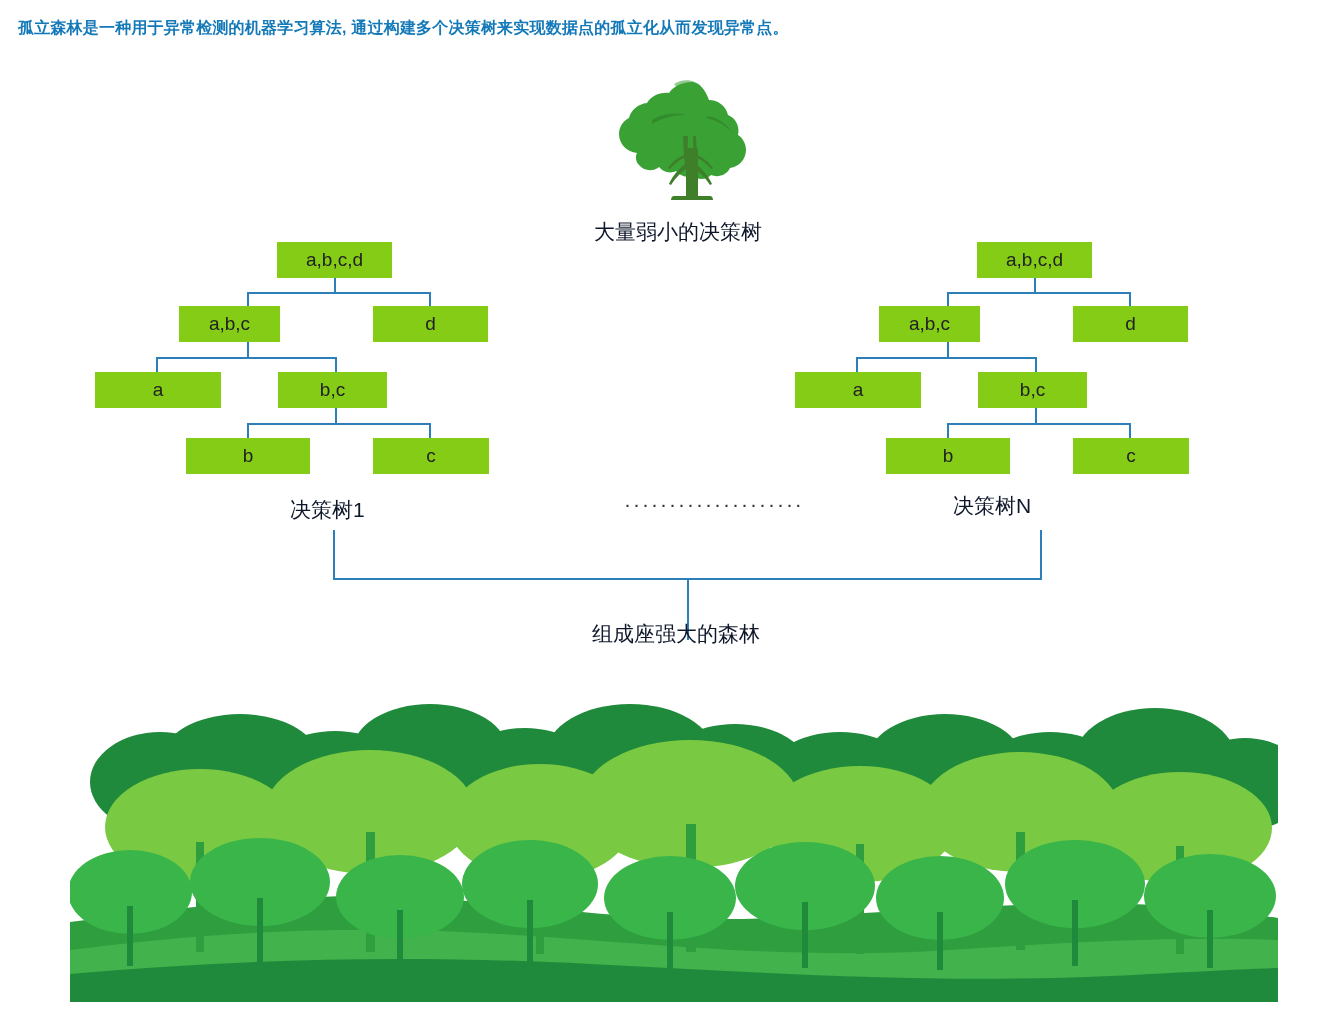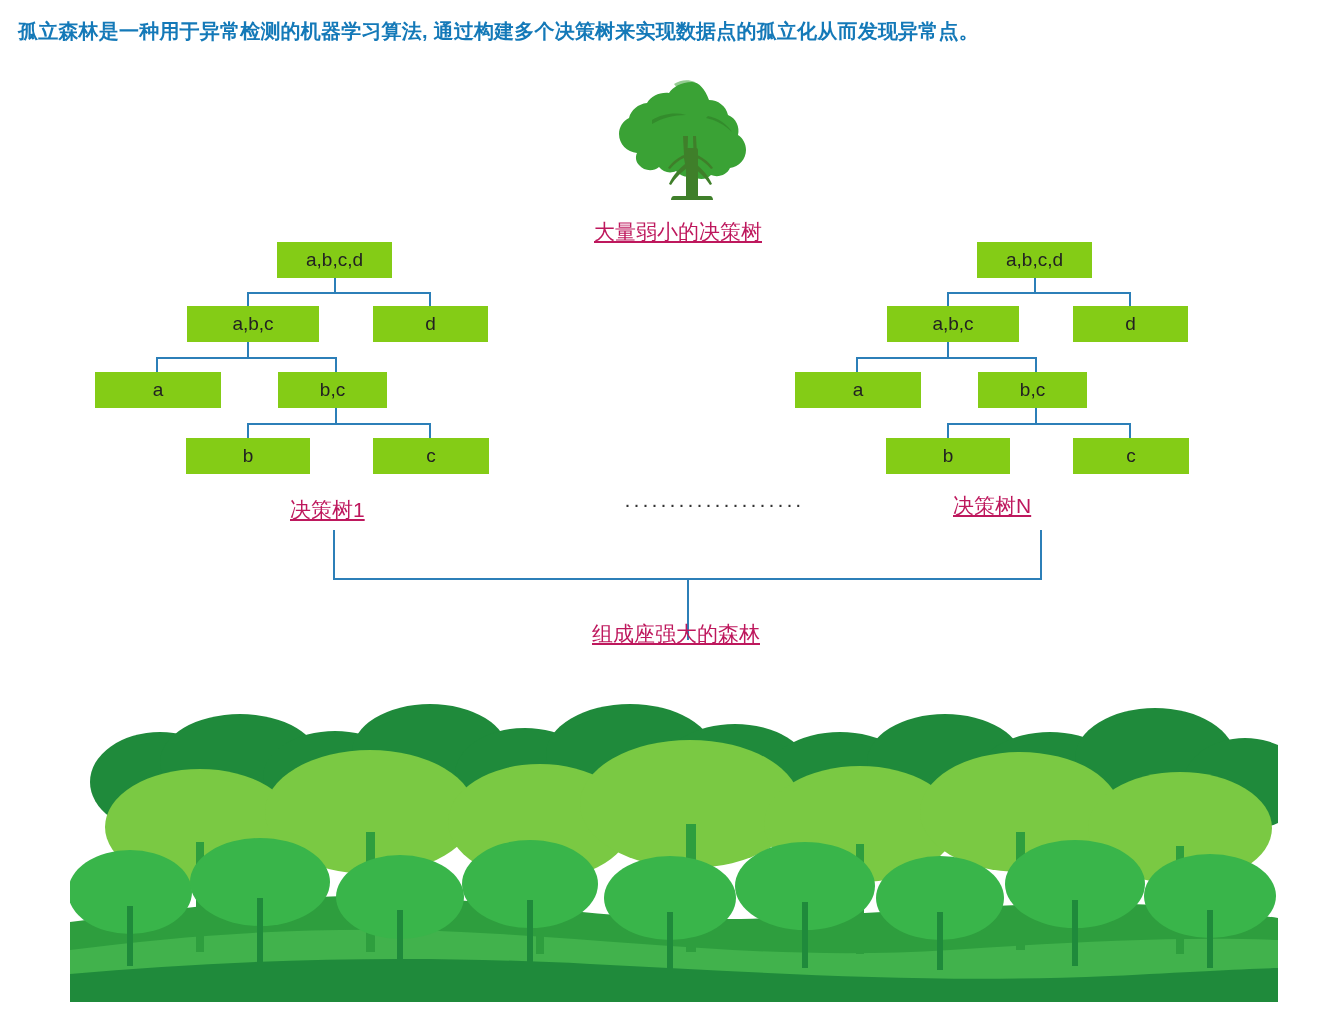--- a/index.html
+++ b/index.html
@@ -14,41 +14,40 @@
     overflow: hidden;
     font-family: "Liberation Sans", "DejaVu Sans", sans-serif;
     color: #222;
   }
 
   
   .headline {
     position: absolute;
     left: 18px;
     top: 18px;
-    font-size: 20px;
+    font-size: 16px;
     font-weight: bold;
     color: #1479b8;
     letter-spacing: 0.2px;
     white-space: nowrap;
   }
 
   
   .tree-icon {
     position: absolute;
     left: 612px;
     top: 78px;
     width: 160px;
     height: 125px;
   }
   .caption {
     position: absolute;
     font-size: 21px;
-    color: #be185d;
+    color: #0f172a;
     white-space: nowrap;
-    text-decoration: underline;
   }
   .caption-top {
     left: 594px;
     top: 218px;
   }
   .caption-t1 {
     left: 290px;
     top: 496px;
   }
   .caption-tn {
@@ -83,21 +82,21 @@
     background: #84cc16;
     color: #222;
     font-size: 19px;
     display: flex;
     align-items: center;
     justify-content: center;
     height: 36px;
     box-sizing: border-box;
   }
   .dtree .n-root  { left: 185px; top: 2px;   width: 115px; }
-  .dtree .n-abc   { left: 95px;  top: 66px;  width: 132px; }
+  .dtree .n-abc   { left: 87px;  top: 66px;  width: 101px; }
   .dtree .n-d     { left: 281px; top: 66px;  width: 115px; }
   .dtree .n-a     { left: 3px;   top: 132px; width: 126px; }
   .dtree .n-bc    { left: 186px; top: 132px; width: 109px; }
   .dtree .n-b     { left: 94px;  top: 198px; width: 124px; }
   .dtree .n-c     { left: 281px; top: 198px; width: 116px; }
 
   .link {
     position: absolute;
     border-color: #2c7fb8;
     border-style: solid;

